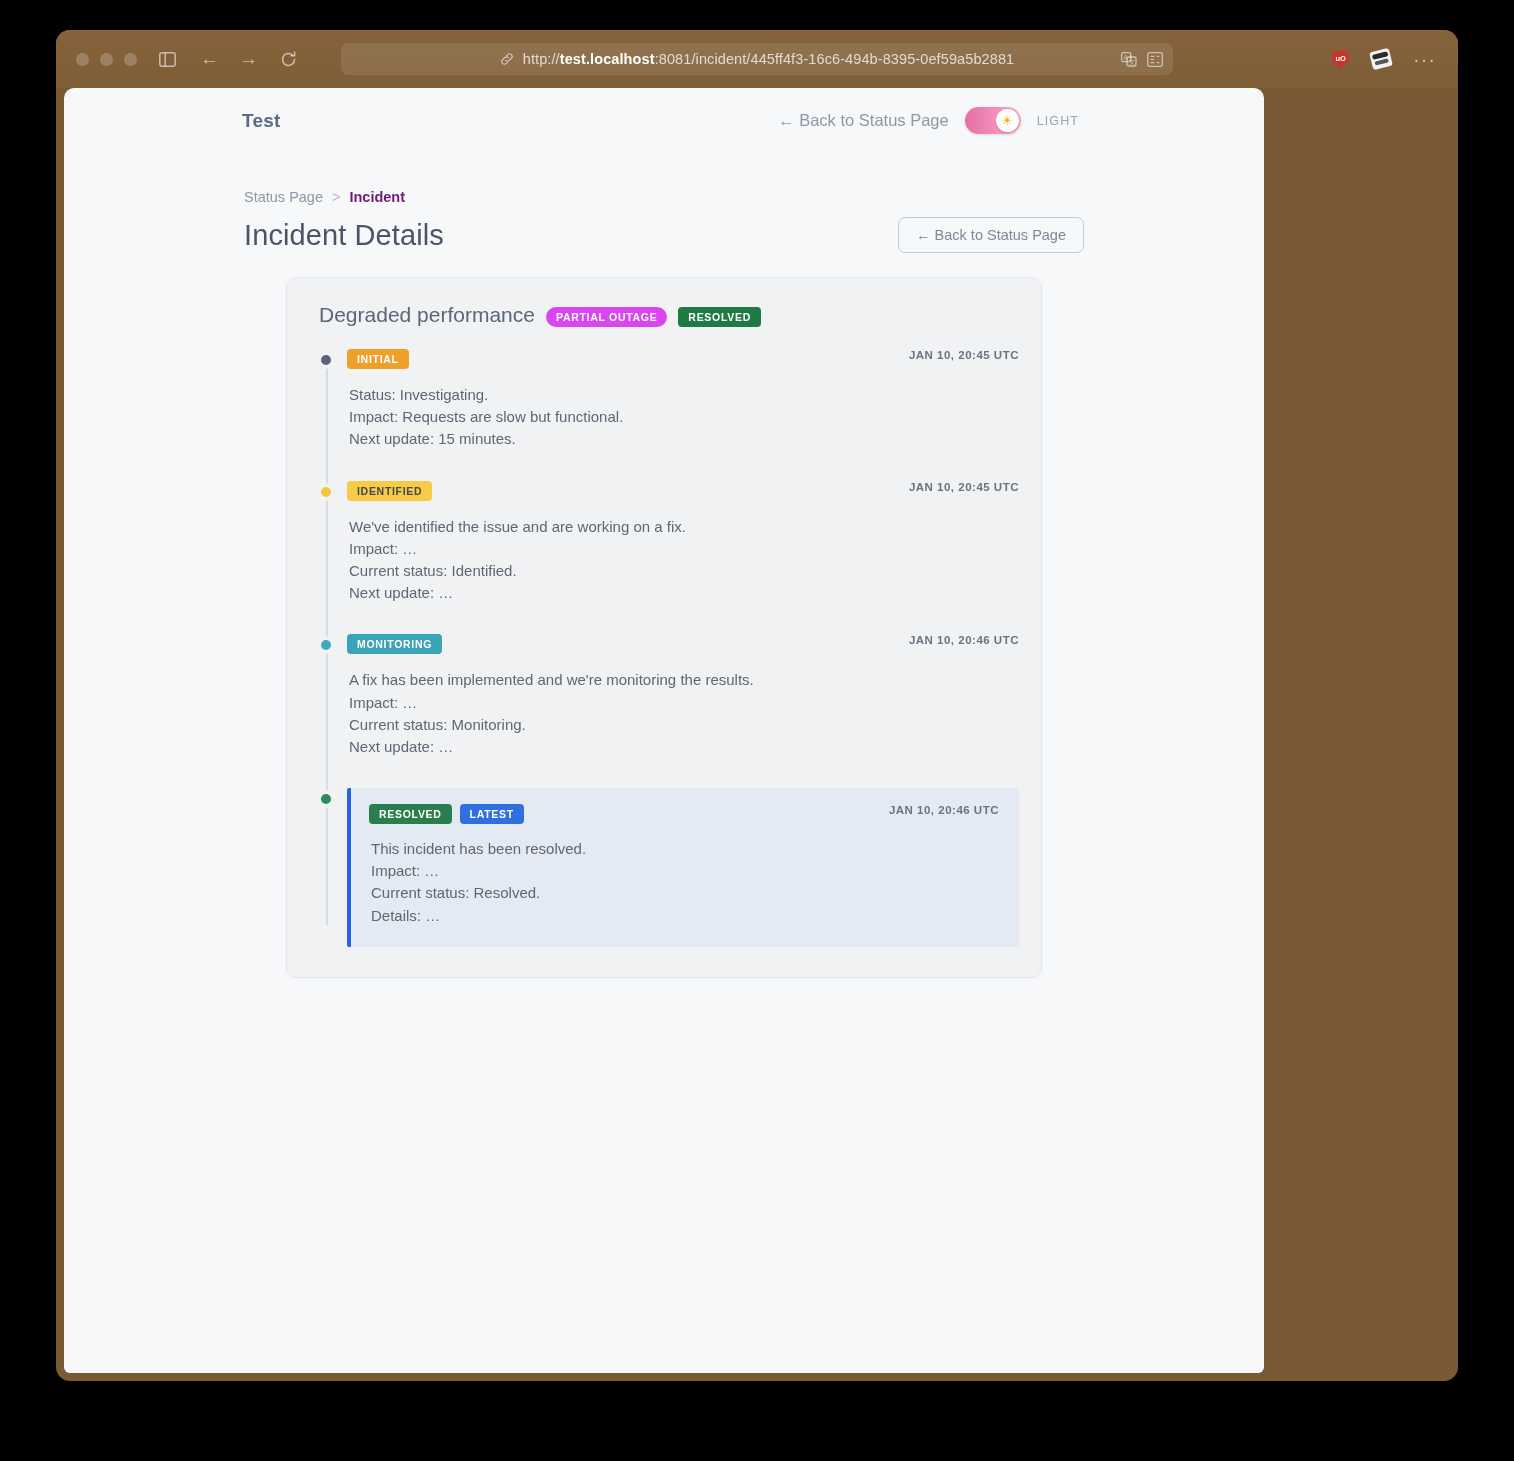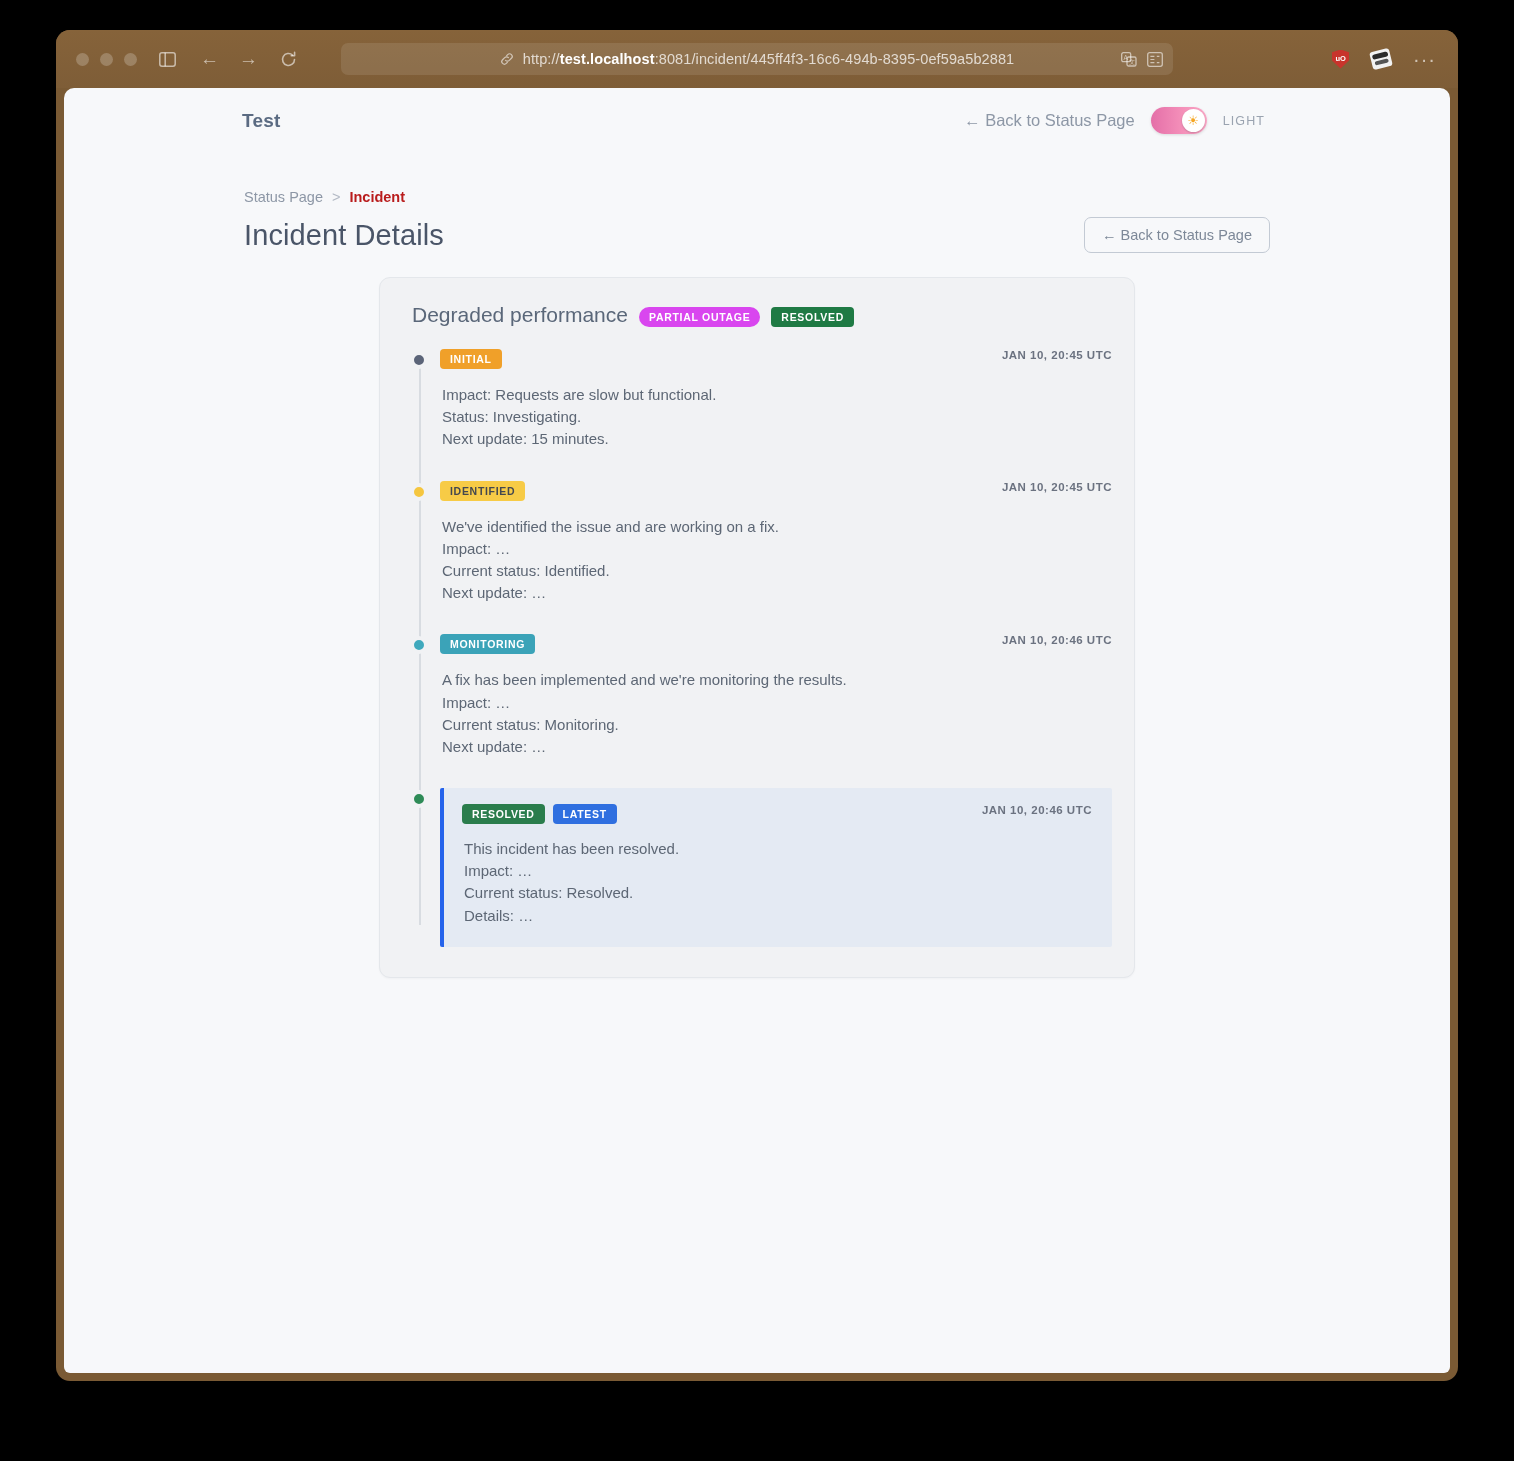--- a/index.html
+++ b/index.html
@@ -110,21 +110,21 @@
     content:''; position:absolute; left:3px; top:10px;
     width:14px; height:4px; background:#555; border-radius:2px;
   }
   .more-dots { font-size: 20px; color: rgba(255,255,255,0.62); letter-spacing: 1px; }
 
   
   .viewport {
     position: absolute;
     left: 8px;
     top: 58px;
-    width: 1386px;
+    width: 1200px;
     height: 1285px;
     background: #f7f8fa;
     border-radius: 10px 10px 6px 6px;
     overflow: hidden;
   }
 
   
   .site-header {
     height: 68px;
     display: flex;
@@ -187,21 +187,21 @@
   .breadcrumb {
     margin-top: 33px;
     font-size: 14.5px;
     color: #8d97a6;
     display: flex;
     align-items: center;
     gap: 9px;
   }
   .crumb-link { color: #8d97a6; cursor: pointer; }
   .crumb-sep { color: #b3bac5; }
-  .crumb-current { color: #b91c1c; font-weight: 700; }
+  .crumb-current { color: #701a75; font-weight: 700; }
 
   .title-row {
     margin-top: 12px;
     display: flex;
     align-items: center;
     justify-content: space-between;
   }
   .page-title {
     font-size: 29px;
     font-weight: 400;
@@ -434,22 +434,22 @@
               <div class="tl-entry">
                 <span class="tl-dot-marker" style="background: rgb(91, 100, 120);"></span>
                 <div>
                   <div class="tl-head">
                     <div class="tl-badges">
                       <span class="badge pill-sq" style="background: rgb(240, 160, 41); color: rgb(255, 255, 255);">INITIAL</span>
                     </div>
                     <span class="tl-time">JAN 10, 20:45 UTC</span>
                   </div>
                   <div class="tl-body">
+                    <div class="tl-line">Status: Investigating.</div>
                     <div class="tl-line">Impact: Requests are slow but functional.</div>
-                    <div class="tl-line">Status: Investigating.</div>
                     <div class="tl-line">Next update: 15 minutes.</div>
                   </div>
                 </div>
               </div>
               <div class="tl-entry">
                 <span class="tl-dot-marker" style="background: rgb(245, 198, 63);"></span>
                 <div>
                   <div class="tl-head">
                     <div class="tl-badges">
                       <span class="badge pill-sq" style="background: rgb(247, 203, 70); color: rgb(68, 72, 79);">IDENTIFIED</span>

